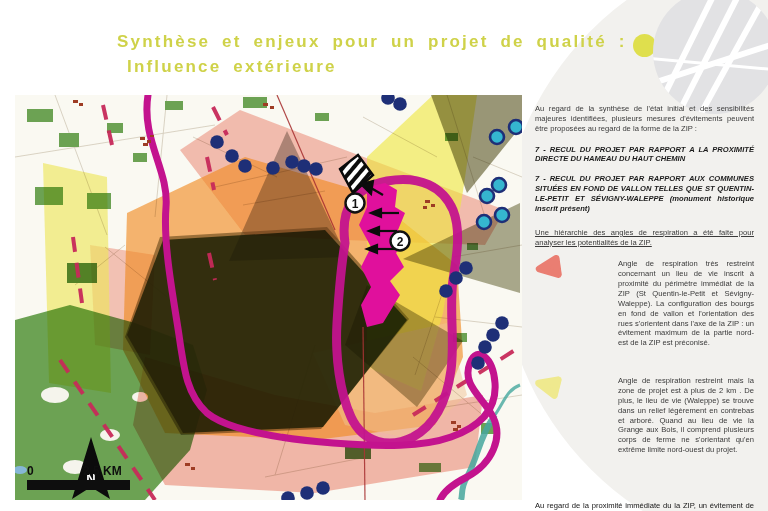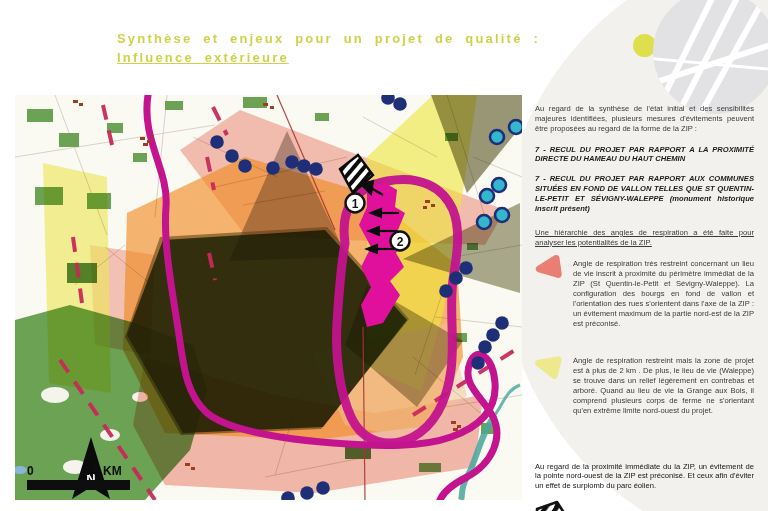--- a/index.html
+++ b/index.html
@@ -1,38 +1,38 @@
 <!DOCTYPE html>
 <html><head>
 <meta charset="utf-8">
 <style>
   html,body{margin:0;padding:0;background:#fff;}
   #page{position:relative;width:768px;height:511px;background:#ffffff;overflow:hidden;
         font-family:"Liberation Sans",sans-serif;}
   .blob{position:absolute;border-radius:50%;background:#f2f1ee;}
   #blob-main{left:500px;top:-60px;width:620px;height:620px;}
   
-  #title{position:absolute;left:117px;top:30px;font-weight:bold;font-size:13px;
+  #title{position:absolute;left:117px;top:30px;font-weight:bold;font-size:17px;
          letter-spacing:2.2px;word-spacing:5px;line-height:1.45;}
-  #title .l2{text-decoration:underline;}
+  #title .l2{margin-left:10px;}
   #header-dots{position:absolute;left:633px;top:34px;}
   .hdot{display:inline-block;width:23px;height:23px;border-radius:50%;margin-right:6px;
         background:currentColor;vertical-align:middle;}
   #logo{position:absolute;right:-12px;top:-14px;}
   
   #map{position:absolute;left:15px;top:95px;width:507px;height:405px;}
   
   #panel{position:absolute;left:527px;top:96px;width:235px;font-size:7.6px;line-height:1.3;
          color:#3a3a3a;text-align:justify;}
   #panel p{margin:8px;}
   .intro{margin-bottom:11px !important;}
   .measure{font-weight:bold;font-style:italic;color:#1b1b1b;margin-bottom:10px !important;}
   .m2{margin-bottom:14px !important;}
   .hier{margin-bottom:4px !important;text-decoration:underline;}
-  .leg-row{display:flex;align-items:flex-start;}
+  .leg-row{display:flex;align-items:flex-start;gap:45px;}
   .leg-icon{flex:0 0 38px;display:flex;justify-content:center;padding-top:4px;}
   .leg-text{flex:1;}
   .leg1{margin-bottom:12px;}
   .leg2{margin-bottom:18px;}
   .leg3{margin-bottom:0;}
   .tri1{transform:rotate(-8deg);}
   .tri2{transform:rotate(-4deg);}
   .tri3{transform:rotate(14deg);}
   .concl{font-weight:normal;color:#141414;margin-top:38px !important;margin-bottom:8px !important;}
   .zone-row{display:flex;align-items:flex-start;margin-top:6px;}

